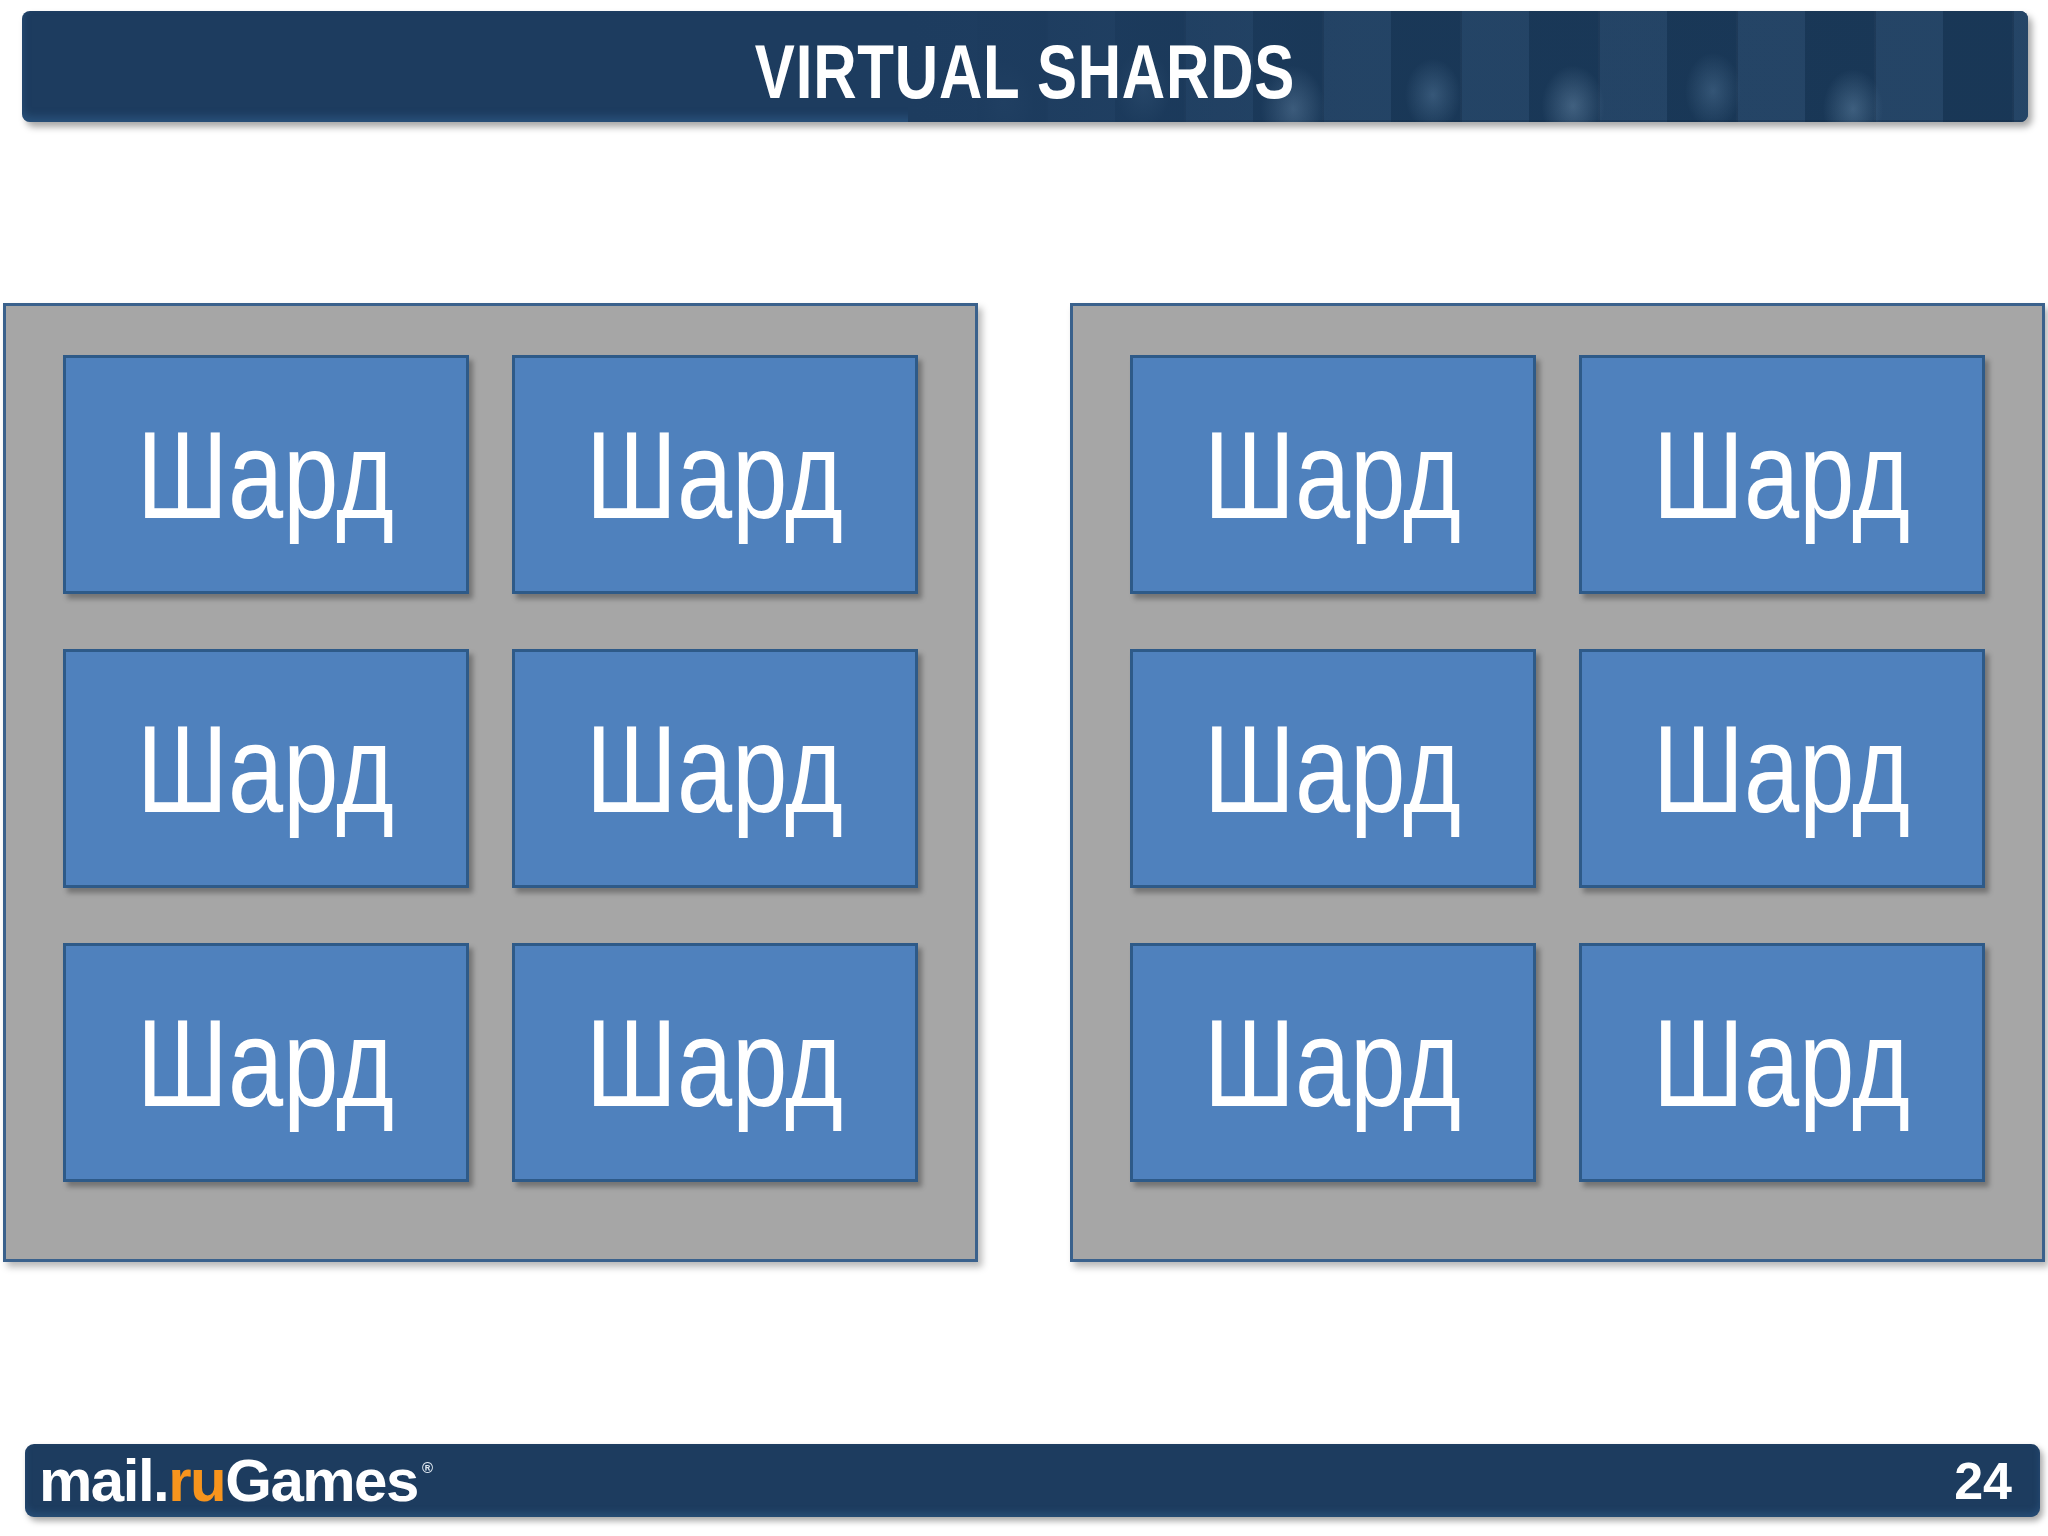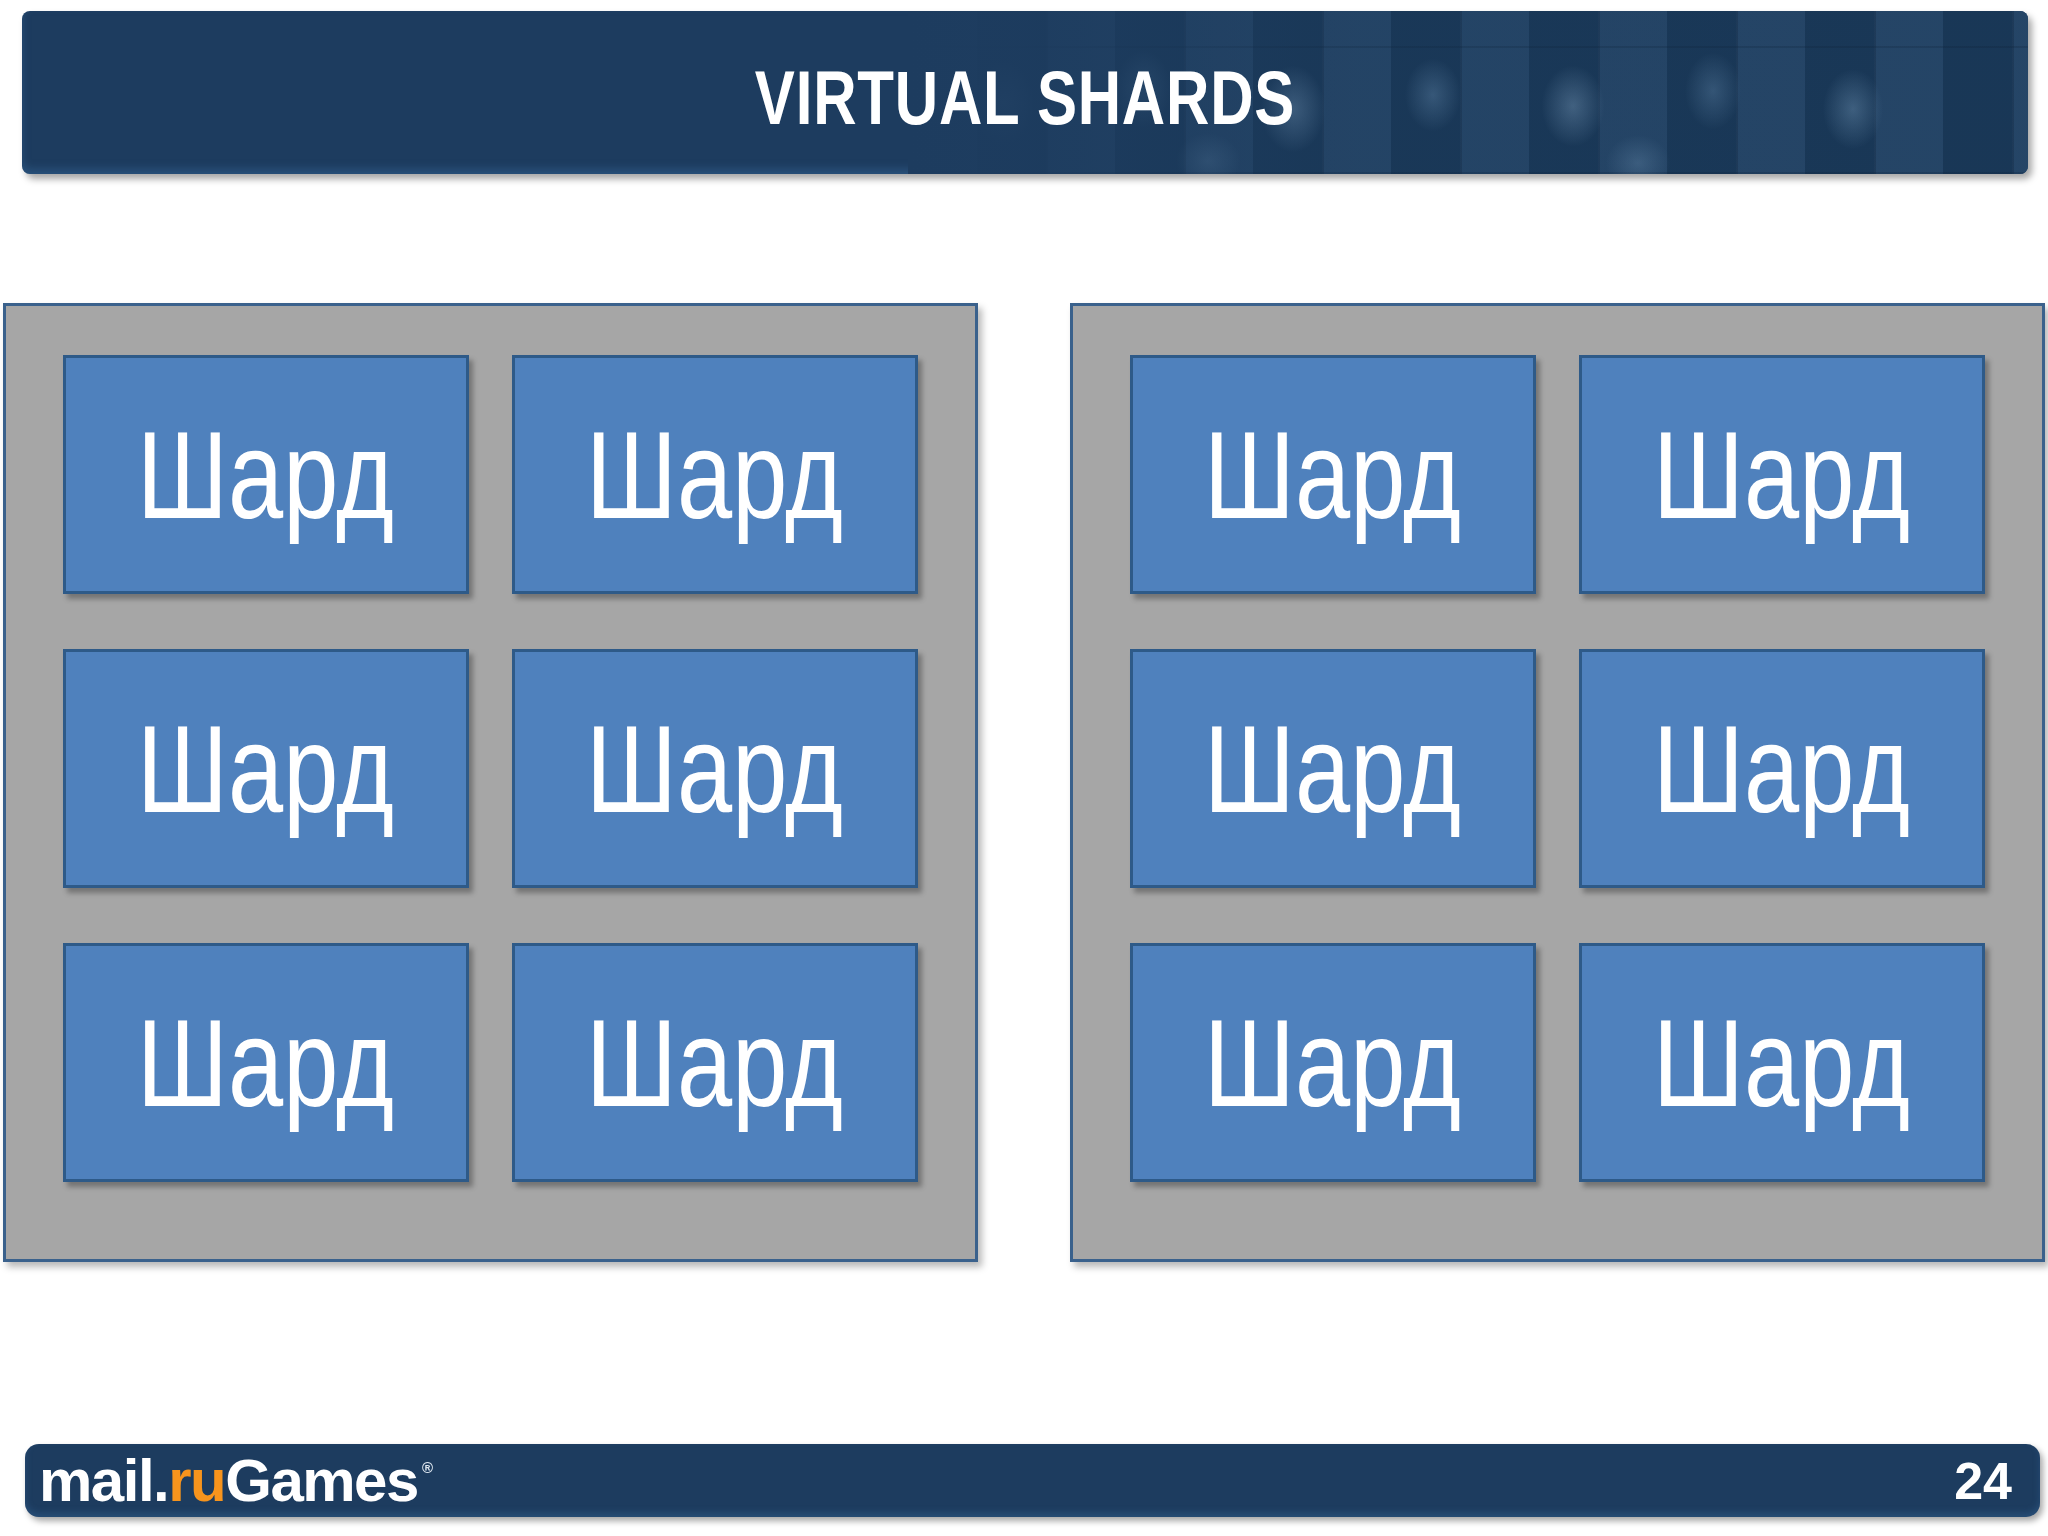--- a/index.html
+++ b/index.html
@@ -5,21 +5,21 @@
   html,body{margin:0;padding:0;}
   body{
     width:2048px;height:1536px;
     background:#ffffff;
     font-family:"Liberation Sans", sans-serif;
     position:relative;overflow:hidden;
   }
 
   
   .titlebar{
-    position:absolute;left:22px;top:11px;width:2006px;height:163px;
+    position:absolute;left:22px;top:11px;width:2006px;height:111px;
     background:var(--navy,#1d3c5f);
     border-radius:8px;
     box-shadow:4px 5px 7px rgba(0,0,0,0.35), inset 0 -5px 9px rgba(64,120,175,0.35);
     overflow:hidden;
     display:flex;align-items:center;justify-content:center;
   }
   .collage{
     position:absolute;top:0;right:0;width:1120px;height:100%;
     background-color:#1b3d60;
     background-image:
@@ -69,21 +69,21 @@
   .shard-label{
     color:var(--text-white,#ffffff);
     font-size:124px;line-height:1;white-space:nowrap;
     transform:scaleX(0.80);
   }
 
   
   .footbar{
     position:absolute;left:25px;top:1444px;width:2015px;height:73px;box-sizing:border-box;
     background:var(--navy,#1d3c5f);
-    border-radius:14px;
+    border-radius:9px;
     box-shadow:3px 4px 6px rgba(0,0,0,0.35), inset 0 -4px 7px rgba(64,120,175,0.30);
     display:flex;align-items:center;justify-content:space-between;
     padding:0 28px 0 14px;
   }
   .logo{
     display:flex;align-items:baseline;
     color:var(--text-white,#ffffff);
     font-weight:bold;font-size:60px;letter-spacing:-1.5px;line-height:1;
   }
   .logo-ru{color:var(--logo-orange,#f7941d);}

